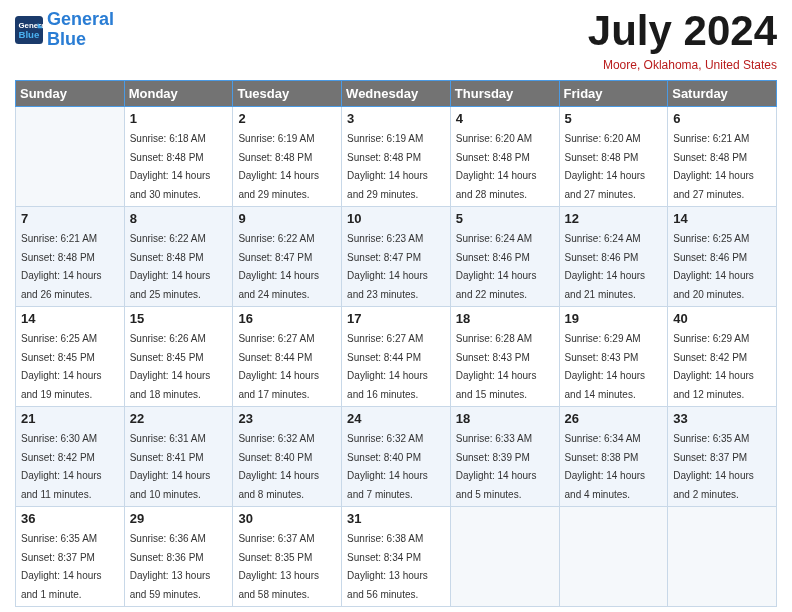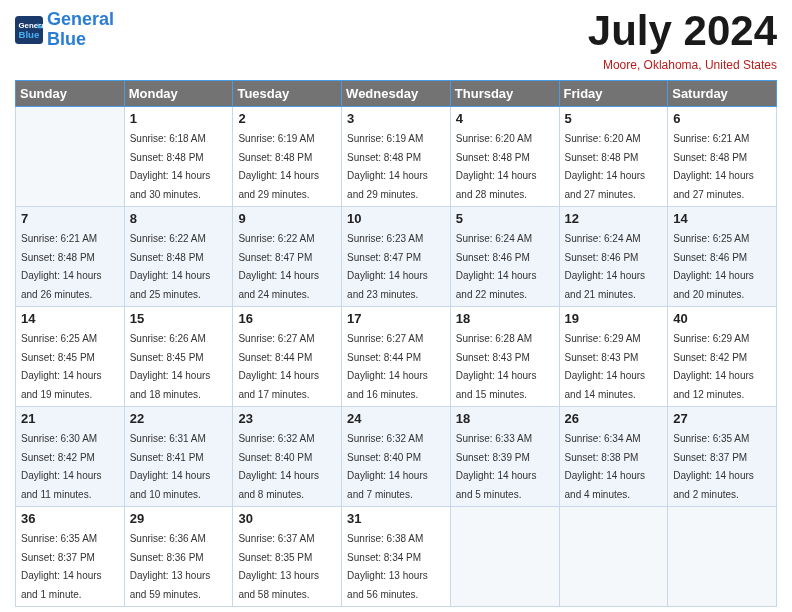--- a/index.html
+++ b/index.html
@@ -182,21 +182,21 @@
         <td><span class="day-num">22</span>
 <span class="day-detail">Sunrise: 6:31 AM<br>Sunset: 8:41 PM<br>Daylight: 14 hours and 10 minutes.</span></td>
         <td><span class="day-num">23</span>
 <span class="day-detail">Sunrise: 6:32 AM<br>Sunset: 8:40 PM<br>Daylight: 14 hours and 8 minutes.</span></td>
         <td><span class="day-num">24</span>
 <span class="day-detail">Sunrise: 6:32 AM<br>Sunset: 8:40 PM<br>Daylight: 14 hours and 7 minutes.</span></td>
         <td><span class="day-num">18</span>
 <span class="day-detail">Sunrise: 6:33 AM<br>Sunset: 8:39 PM<br>Daylight: 14 hours and 5 minutes.</span></td>
         <td><span class="day-num">26</span>
 <span class="day-detail">Sunrise: 6:34 AM<br>Sunset: 8:38 PM<br>Daylight: 14 hours and 4 minutes.</span></td>
-        <td><span class="day-num">27</span>
+        <td><span class="day-num">33</span>
 <span class="day-detail">Sunrise: 6:35 AM<br>Sunset: 8:37 PM<br>Daylight: 14 hours and 2 minutes.</span></td>
       </tr>
       <tr>
         <td><span class="day-num">36</span>
 <span class="day-detail">Sunrise: 6:35 AM<br>Sunset: 8:37 PM<br>Daylight: 14 hours and 1 minute.</span></td>
         <td><span class="day-num">29</span>
 <span class="day-detail">Sunrise: 6:36 AM<br>Sunset: 8:36 PM<br>Daylight: 13 hours and 59 minutes.</span></td>
         <td><span class="day-num">30</span>
 <span class="day-detail">Sunrise: 6:37 AM<br>Sunset: 8:35 PM<br>Daylight: 13 hours and 58 minutes.</span></td>
         <td><span class="day-num">31</span>

